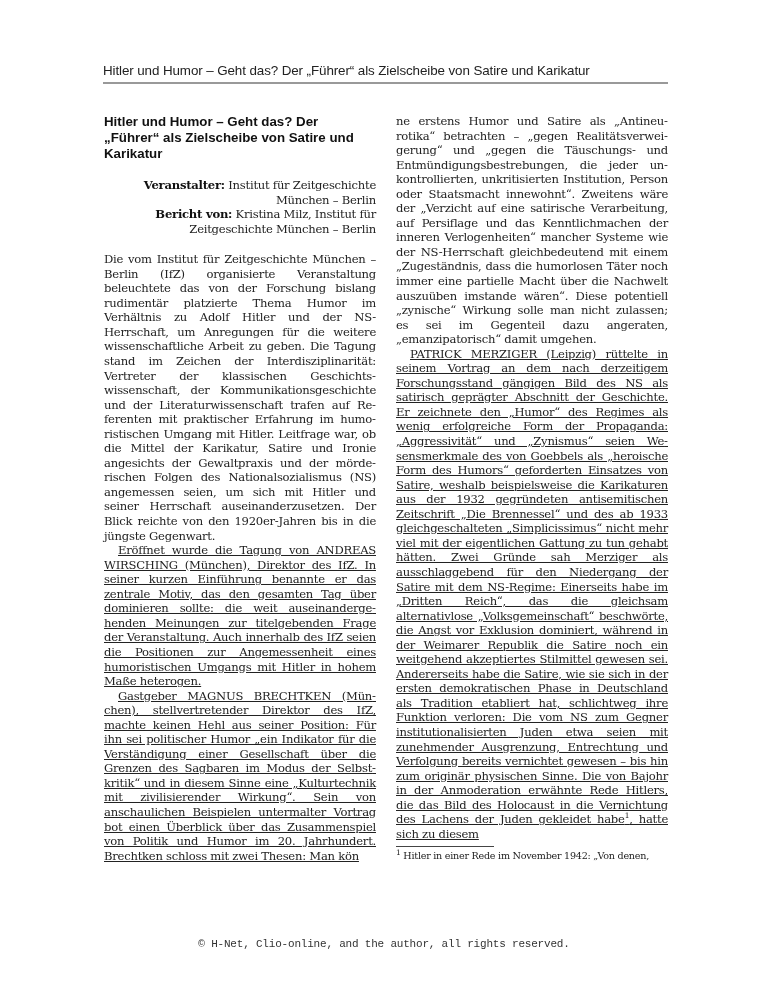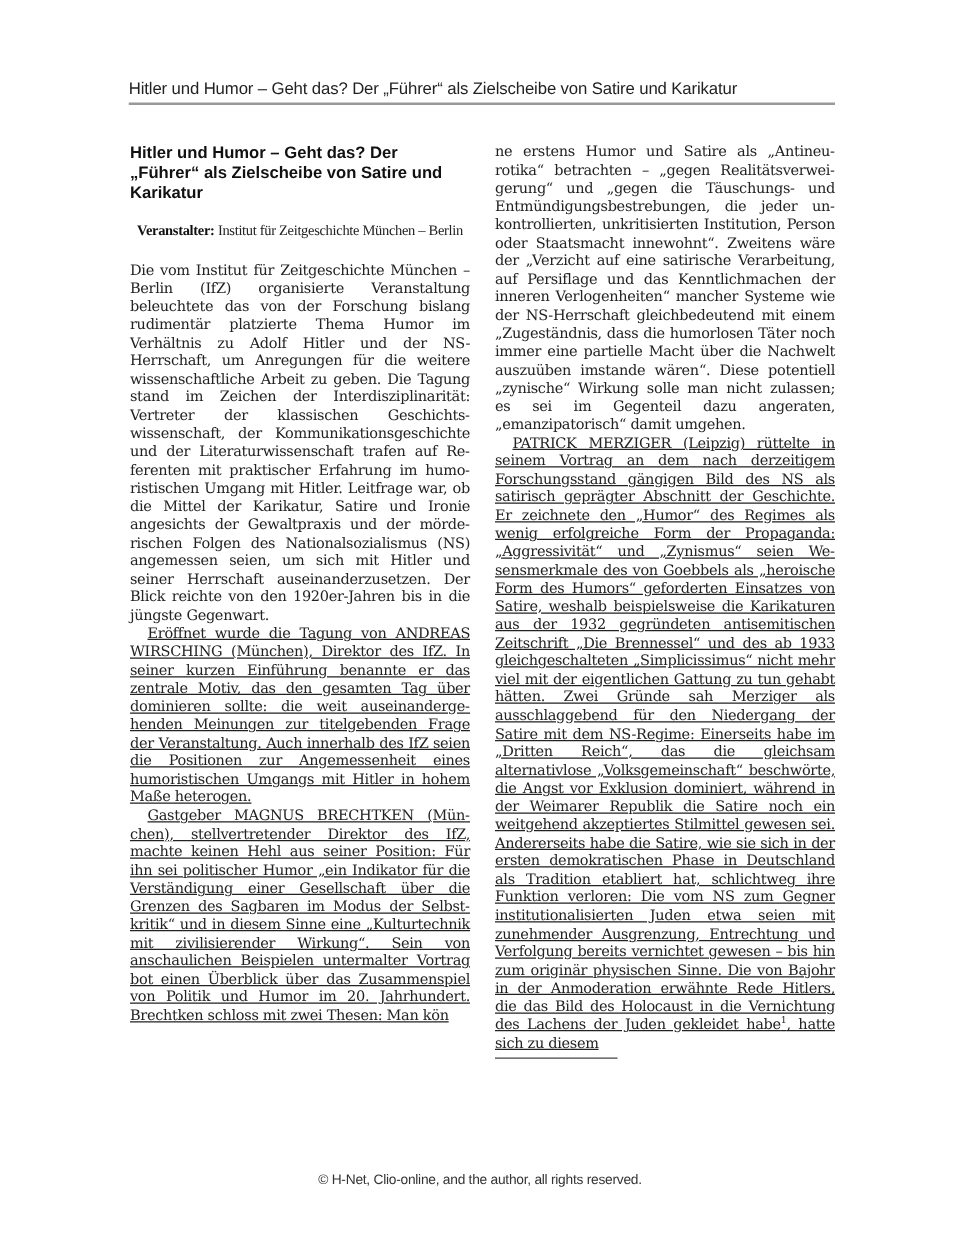--- a/index.html
+++ b/index.html
@@ -9,45 +9,47 @@
     font-family:"Liberation Sans", sans-serif; font-size:13.4px; color:#222;
     padding-bottom:4px; border-bottom:2px solid #999; white-space:nowrap; letter-spacing:-0.1px;
   }
   .col { position:absolute; top:114px; width:272px;
     font-family:"DejaVu Serif","Liberation Serif", serif; font-size:11.6px; line-height:14.55px;
     text-align:justify; hyphens:manual; color:#222; letter-spacing:-0.25px; }
   .col.left { left:104px; }
   .col.right { left:396px; }
   .title { font-family:"Liberation Sans", sans-serif; font-weight:bold; font-size:13.3px;
     line-height:16px; text-align:left; margin:0 0 16px 0; color:#111; letter-spacing:0; }
-  .meta { margin:0 0 16px 0; text-align:center;font-family:Liberation Serif, serif; }
+  .meta { margin:0 0 16px 0; text-align:right; }
   .meta .row { display:block; }
   .meta b { font-weight:bold; color:#111; }
   p { margin:0; }
   p.indent { text-indent:14px;text-decoration:underline; }
   .fn-rule { width:98px; border-top:1px solid #444; margin-top:5px; margin-bottom:3px; }
   .footnote { font-size:9.6px; line-height:12px; text-indent:0; white-space:nowrap; }
   sup { font-size:7.5px; line-height:0; }
   .footer { position:absolute; top:938px; left:0; width:768px; text-align:center;
-    font-family:Liberation Sans, sans-serif; font-size:11px; color:#333; letter-spacing:-0.2px; }
+    font-family:Liberation Mono, monospace; font-size:11px; color:#333; letter-spacing:-0.2px; }
 </style>
 </head>
 <body>
 
 <div class="running-head">Hitler und Humor – Geht das? Der „Führer“ als Zielscheibe von Satire und Karikatur</div>
 
 <div class="col left">
   <h1 class="title">Hitler und Humor – Geht das? Der „Führer“ als Zielscheibe von Satire und Karikatur</h1>
   <div class="meta">
     <span class="row"><b>Veranstalter:</b> <span>Institut für Zeitgeschichte München – Berlin</span></span>
+    <span class="row"><b>Bericht von:</b> <span>Kristina Milz, Institut für Zeitgeschichte München – Berlin</span></span>
   </div>
   <p>Die vom Institut für Zeitgeschichte Mün­chen – Berlin (IfZ) organisierte Veranstal­tung beleuchtete das von der Forschung bis­lang rudimentär platzierte Thema Humor im Verhältnis zu Adolf Hitler und der NS-Herrschaft, um Anregungen für die weite­re wissenschaftliche Arbeit zu geben. Die Tagung stand im Zeichen der Interdiszipli­narität: Vertreter der klassischen Geschichts­wissenschaft, der Kommunikationsgeschichte und der Literaturwissenschaft trafen auf Re­ferenten mit praktischer Erfahrung im humo­ristischen Umgang mit Hitler. Leitfrage war, ob die Mittel der Karikatur, Satire und Ironie angesichts der Gewaltpraxis und der mörde­rischen Folgen des Nationalsozialismus (NS) angemessen seien, um sich mit Hitler und seiner Herrschaft auseinanderzusetzen. Der Blick reichte von den 1920er-Jahren bis in die jüngste Gegenwart.</p>
   <p class="indent">Eröffnet wurde die Tagung von ANDREAS WIRSCHING (München), Direktor des IfZ. In seiner kurzen Einführung benannte er das zentrale Motiv, das den gesamten Tag über dominieren sollte: die weit auseinanderge­henden Meinungen zur titelgebenden Frage der Veranstaltung. Auch innerhalb des IfZ sei­en die Positionen zur Angemessenheit eines humoristischen Umgangs mit Hitler in ho­hem Maße heterogen.</p>
   <p class="indent">Gastgeber MAGNUS BRECHTKEN (Mün­chen), stellvertretender Direktor des IfZ, machte keinen Hehl aus seiner Position: Für ihn sei politischer Humor „ein Indikator für die Verständigung einer Gesellschaft über die Grenzen des Sagbaren im Modus der Selbst­kritik“ und in diesem Sinne eine „Kulturtech­nik mit zivilisierender Wirkung“. Sein von anschaulichen Beispielen untermalter Vortrag bot einen Überblick über das Zusammenspiel von Politik und Humor im 20. Jahrhundert. Brechtken schloss mit zwei Thesen: Man kön­</p>
 </div>
 
 <div class="col right">
   <p>ne erstens Humor und Satire als „Antineu­rotika“ betrachten – „gegen Realitätsverwei­gerung“ und „gegen die Täuschungs- und Entmündigungsbestrebungen, die jeder un­kontrollierten, unkritisierten Institution, Per­son oder Staatsmacht innewohnt“. Zweitens wäre der „Verzicht auf eine satirische Ver­arbeitung, auf Persiflage und das Kenntlich­machen der inneren Verlogenheiten“ man­cher Systeme wie der NS-Herrschaft gleichbe­deutend mit einem „Zugeständnis, dass die humorlosen Täter noch immer eine partiel­le Macht über die Nachwelt auszuüben im­stande wären“. Diese potentiell „zynische“ Wirkung solle man nicht zulassen; es sei im Gegenteil dazu angeraten, „emanzipatorisch“ damit umgehen.</p>
   <p class="indent"><span>PATRICK MERZIGER (Leipzig) rüttelte in seinem Vortrag an dem nach derzeitigem Forschungsstand gängigen Bild des NS als satirisch geprägter Abschnitt der Geschich­te. Er zeichnete den „Humor“ des Regimes als wenig erfolgreiche Form der Propaganda: „Aggressivität“ und „Zynismus“ seien We­sensmerkmale des von Goebbels als „heroi­sche Form des Humors“ geforderten Einsat­zes von Satire, weshalb beispielsweise die Ka­rikaturen aus der 1932 gegründeten antisemi­tischen Zeitschrift „Die Brennessel“ und des ab 1933 gleichgeschalteten „Simplicissimus“ nicht mehr viel mit der eigentlichen Gattung zu tun gehabt hätten. Zwei Gründe sah Mer­ziger als ausschlaggebend für den Nieder­gang der Satire mit dem NS-Regime: Einer­seits habe im „Dritten Reich“, das die gleich­sam alternativlose „Volksgemeinschaft“ be­schwörte, die Angst vor Exklusion dominiert, während in der Weimarer Republik die Sati­re noch ein weitgehend akzeptiertes Stilmit­tel gewesen sei. Andererseits habe die Satire, wie sie sich in der ersten demokratischen Pha­se in Deutschland als Tradition etabliert hat, schlichtweg ihre Funktion verloren: Die vom NS zum Gegner institutionalisierten Juden etwa seien mit zunehmender Ausgrenzung, Entrechtung und Verfolgung bereits vernich­tet gewesen – bis hin zum originär physischen Sinne. Die von Bajohr in der Anmoderation erwähnte Rede Hitlers, die das Bild des Ho­locaust in die Vernichtung des Lachens der Juden gekleidet habe</span><sup>1</sup><span>, hatte sich zu diesem</span></p>
   <div class="fn-rule"></div>
+  <div class="footnote"><sup>1</sup> <span>Hitler in einer Rede im November 1942: „Von denen,</span></div>
 </div>
 
 <div class="footer">© H-Net, Clio-online, and the author, all rights reserved.</div>
 
 </body></html>

